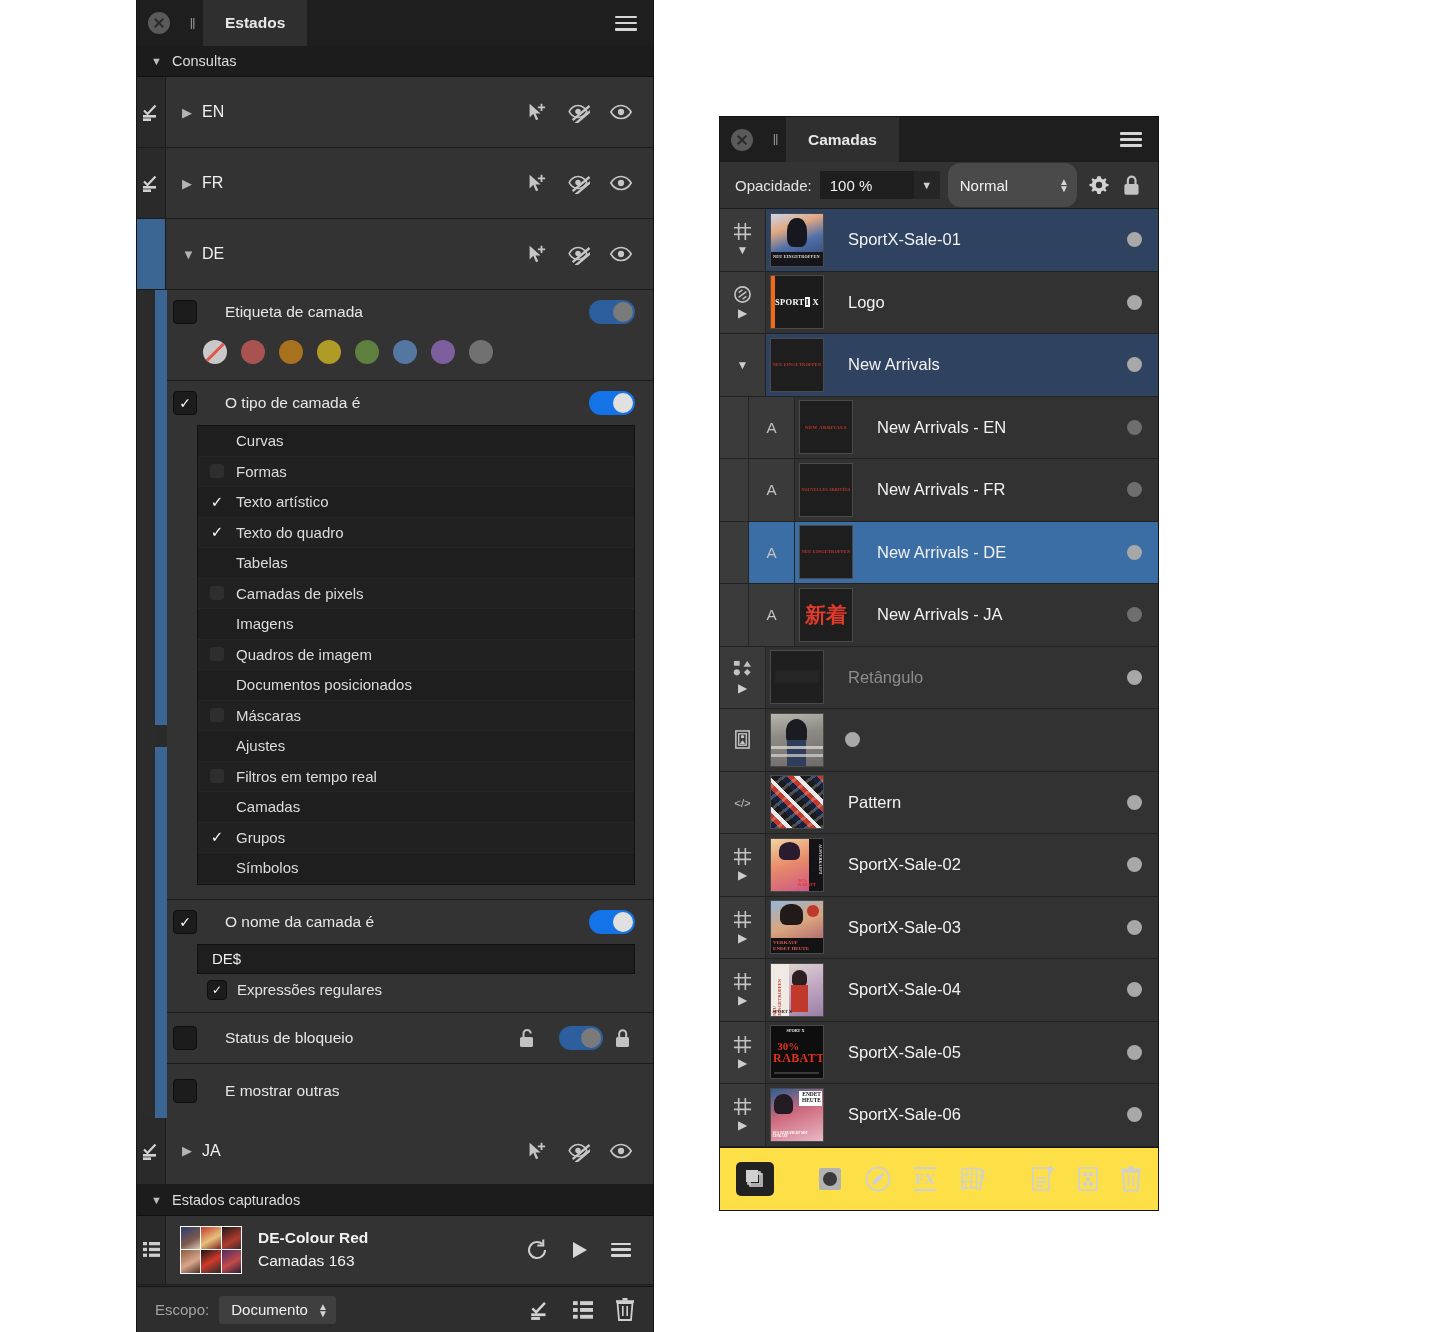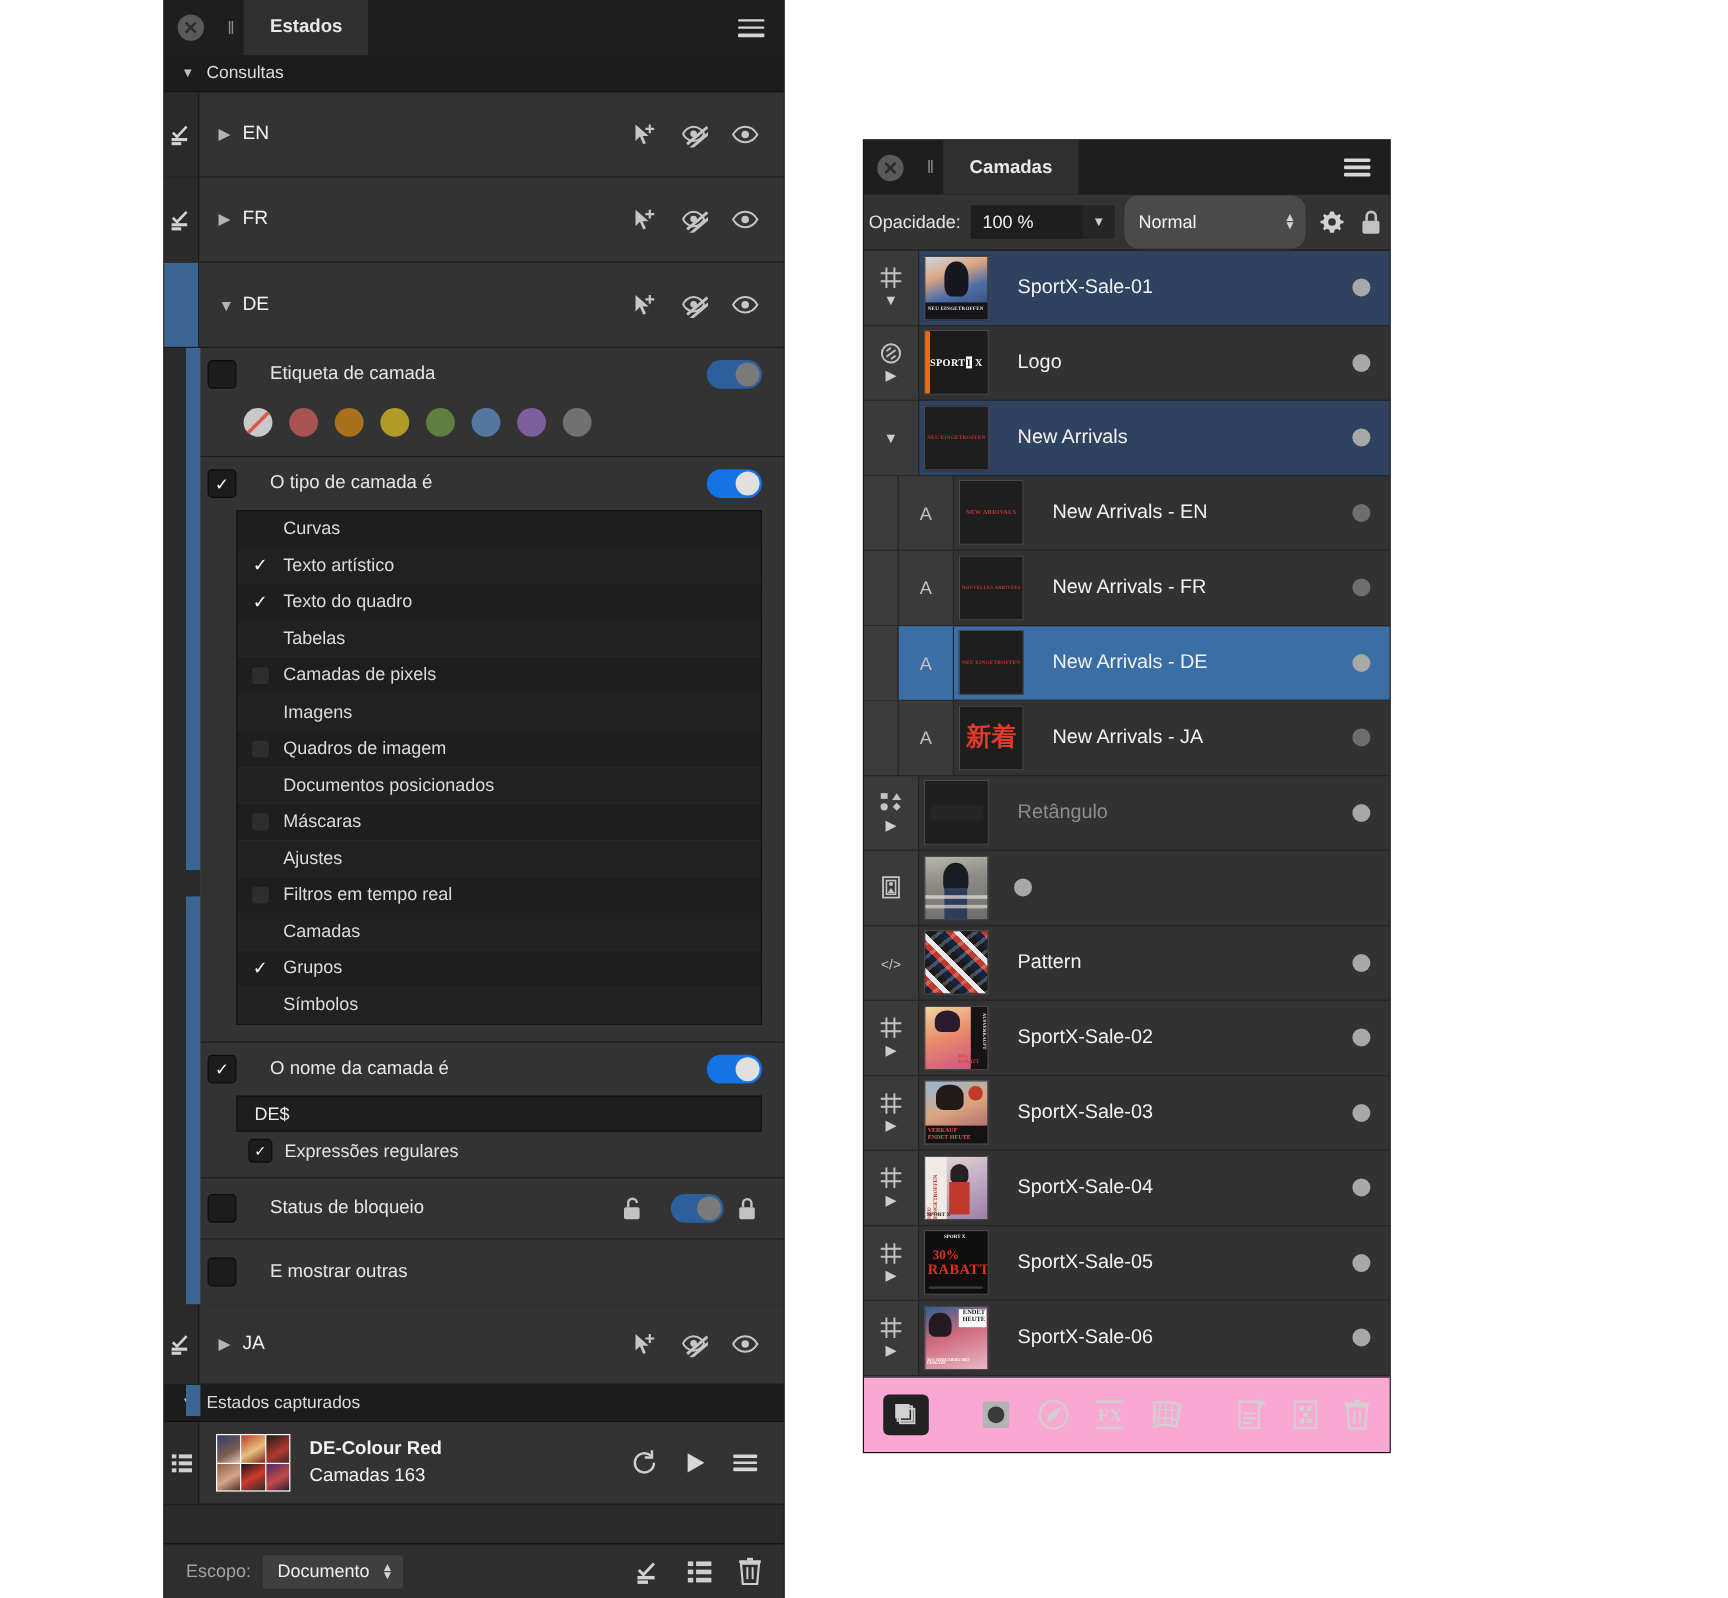--- a/index.html
+++ b/index.html
@@ -79,21 +79,21 @@
 
   .footbar{position:absolute;left:0;bottom:0;width:100%;height:46px;background:#2e2e2e;border-top:1px solid #141414;display:flex;align-items:center;box-sizing:border-box;padding:0 18px;}
   .footbar .lbl{color:#a3a3a3;font-size:15px;margin-right:10px;}
   .combo{height:28px;background:#3f3f3f;border-radius:3px;display:flex;align-items:center;padding:0 8px 0 12px;color:#f0f0f0;font-size:15px;gap:10px;}
   .stepper{display:flex;flex-direction:column;line-height:7px;font-size:10px;color:#d5d5d5;}
   .foot-icons{margin-left:auto;display:flex;align-items:center;gap:22px;}
 
   
   #camadas{left:720px;top:117px;width:438px;height:1093px;background:#2b2b2b;}
   #camadas .tabbar{height:45px;}
-  .opbar{height:46px;background:#333333;display:flex;align-items:center;padding:0 4px;gap:0;border-bottom:1px solid #1b1b1b;}
+  .opbar{height:46px;background:#333333;display:flex;align-items:center;padding:0 15px;gap:0;border-bottom:1px solid #1b1b1b;}
   .opbar .lbl{color:#e4e4e4;font-size:15px;margin-right:8px;}
   .opval{height:28px;min-width:74px;background:#1e1e1e;display:flex;align-items:center;padding:0 10px;color:#f0f0f0;font-size:15px;}
   .opdrop{height:28px;width:26px;background:#262626;display:flex;align-items:center;justify-content:center;color:#cfcfcf;font-size:11px;margin-right:8px;}
   .blend{height:44px;flex:1;background:#4a4a4a;border-radius:12px;display:flex;align-items:center;padding:0 8px 0 12px;color:#f2f2f2;font-size:15px;}
   .opbar .gear,.opbar .lock{margin-left:10px;display:flex;align-items:center;}
 
   .lrow{display:flex;height:61.5px;align-items:stretch;border-bottom:1px solid #222;background:#323232;}
   .lrow.sel{background:#2f4260;}
   .lrow.sel2{background:#3a6ea5;}
   .lrow .indent{width:28px;background:#3b3b3b;border-right:1px solid #242424;}
@@ -102,21 +102,21 @@
   .lrow .thumb{width:62px;display:flex;align-items:center;justify-content:center;background:transparent;}
   .lrow .thumb .tb{width:52px;height:52px;background:#1a1a1a;border:1px solid #4a4a4a;position:relative;overflow:hidden;display:flex;align-items:center;justify-content:center;}
   .lrow .lname{flex:1;display:flex;align-items:center;padding-left:20px;color:#f2f2f2;font-size:16.5px;}
   .lrow .lname.dim{color:#8d8d8d;}
   .lrow .dot{width:48px;display:flex;align-items:center;justify-content:center;}
   .dotc{width:15px;height:15px;border-radius:50%;background:#a8a8a8;}
   .dotc.dim{background:#6e6e6e;}
   .orange-edge{position:absolute;left:0;top:0;bottom:0;width:4px;background:#f06a14;}
 
   .tinytxt{font-family:"Liberation Serif","DejaVu Serif",serif;font-weight:bold;line-height:1;}
-  .lbot{height:62px;background:#f9a8d4;display:flex;align-items:center;padding:0 16px;border-top:1px solid #161616;}
+  .lbot{height:62px;background:#fde047;display:flex;align-items:center;padding:0 16px;border-top:1px solid #161616;}
   .lbot .grp{background:#222;border-radius:5px;width:38px;height:34px;display:flex;align-items:center;justify-content:center;}
   .lbot .mid{margin-left:auto;margin-right:auto;display:flex;align-items:center;gap:20px;}
   .lbot .right{display:flex;align-items:center;gap:20px;}
 
   svg{display:block;}
 </style>
 </head>
 <body>
 
 <div class="stage">
@@ -265,20 +265,26 @@
             </div>
             <span class="cond-label">O tipo de camada é</span>
             <div class="toggle on">
                 <div class="knob"></div>
               </div>
           </div>
           <div class="typelist" id="typelist">
               <div class="tli">
                 <span class="tcell"></span>
                 <span>Curvas</span>
+              </div>
+              <div class="tli">
+                <span class="tcell">
+                  <i class="tbox" style="font-style: normal;"></i>
+                </span>
+                <span>Formas</span>
               </div>
               <div class="tli">
                 <span class="tcell" style="color: rgb(255, 255, 255); font-size: 15px;">✓</span>
                 <span>Texto artístico</span>
               </div>
               <div class="tli">
                 <span class="tcell" style="color: rgb(255, 255, 255); font-size: 15px;">✓</span>
                 <span>Texto do quadro</span>
               </div>
               <div class="tli">

